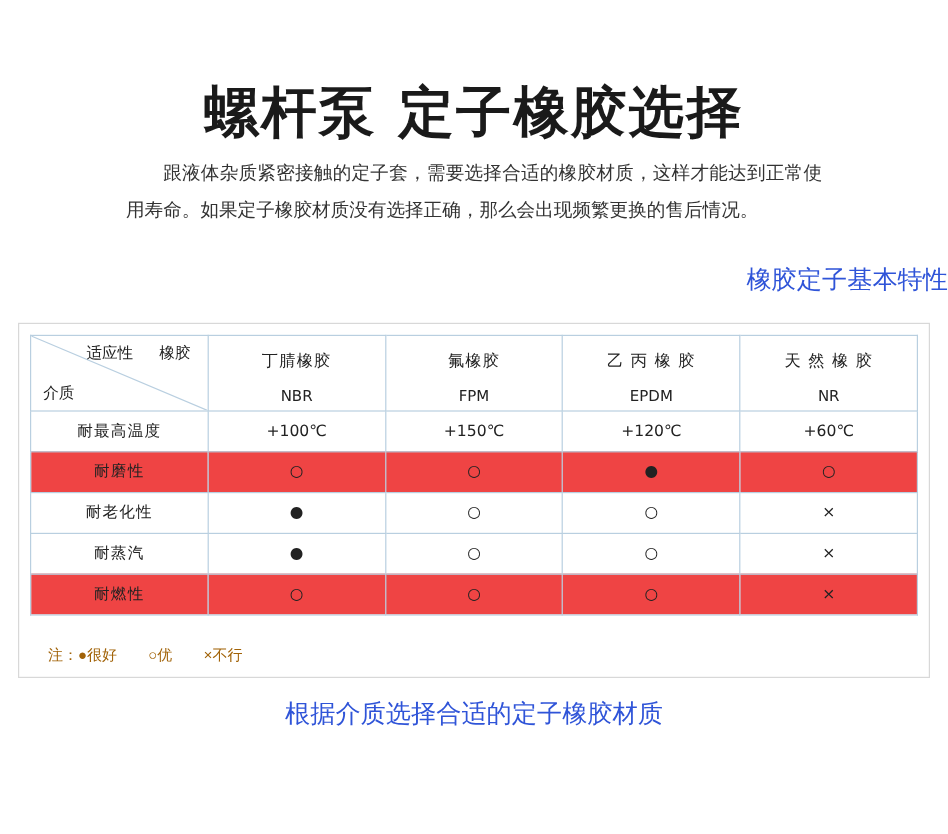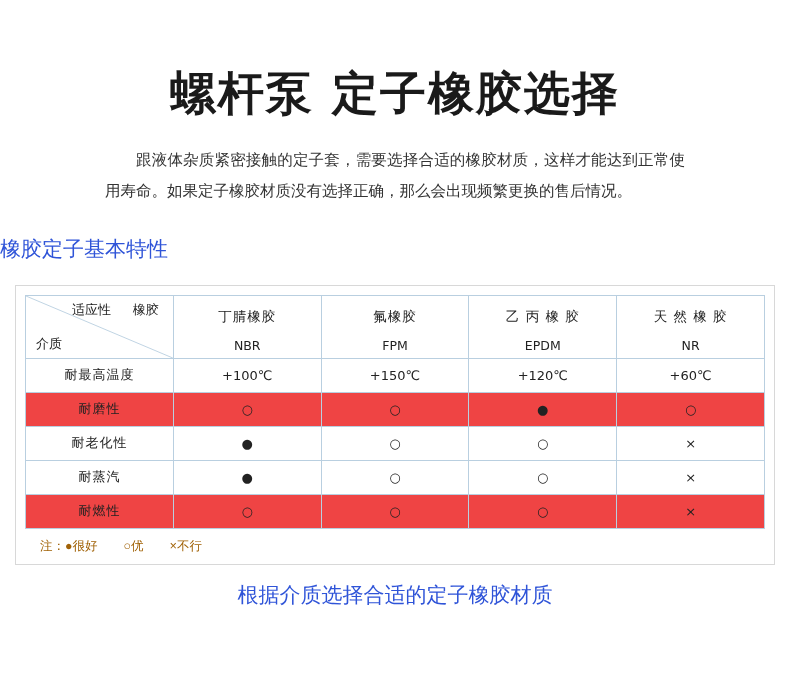--- a/index.html
+++ b/index.html
@@ -26,49 +26,49 @@
     font-weight: bold;
     color: #1a1a1a;
     letter-spacing: 2px;
     margin: 0;
     padding-top: 68px;
     line-height: 1.1;
     font-family: "DejaVu Sans", "Liberation Sans", sans-serif;
   }
   .intro {
     width: 580px;
-    margin: 26px auto 0 auto;
+    margin: 10px auto 0 auto;
     font-size: 15.5px;
     line-height: 2.0;
     color: #333;
     text-align: justify;
     text-indent: 2em;
     font-family: "DejaVu Sans", "Liberation Sans", sans-serif;
   }
   .subhead {
-    text-align: left;
+    text-align: right;
     color: #2f54d8;
     font-size: 21px;
     margin-top: 28px;
     margin-bottom: 0;
     font-weight: normal;
     font-family: "DejaVu Sans", "Liberation Sans", sans-serif;
   }
   .table-wrap {
     width: 760px;
     margin: 22px auto 0 auto;
     border: 1px solid #d8d8d8;
     background: #fff;
     padding: 0;
     box-sizing: border-box;
   }
   table.spec {
     border-collapse: collapse;
     width: 740px;
-    margin: 9px auto 0 auto;
+    margin: 9px auto 16px auto;
     table-layout: fixed;
   }
   table.spec td, table.spec th {
     border: 1px solid #b9cfe0;
     height: 31px;
     text-align: center;
     vertical-align: middle;
     font-size: 13px;
     color: #222;
     font-weight: normal;

